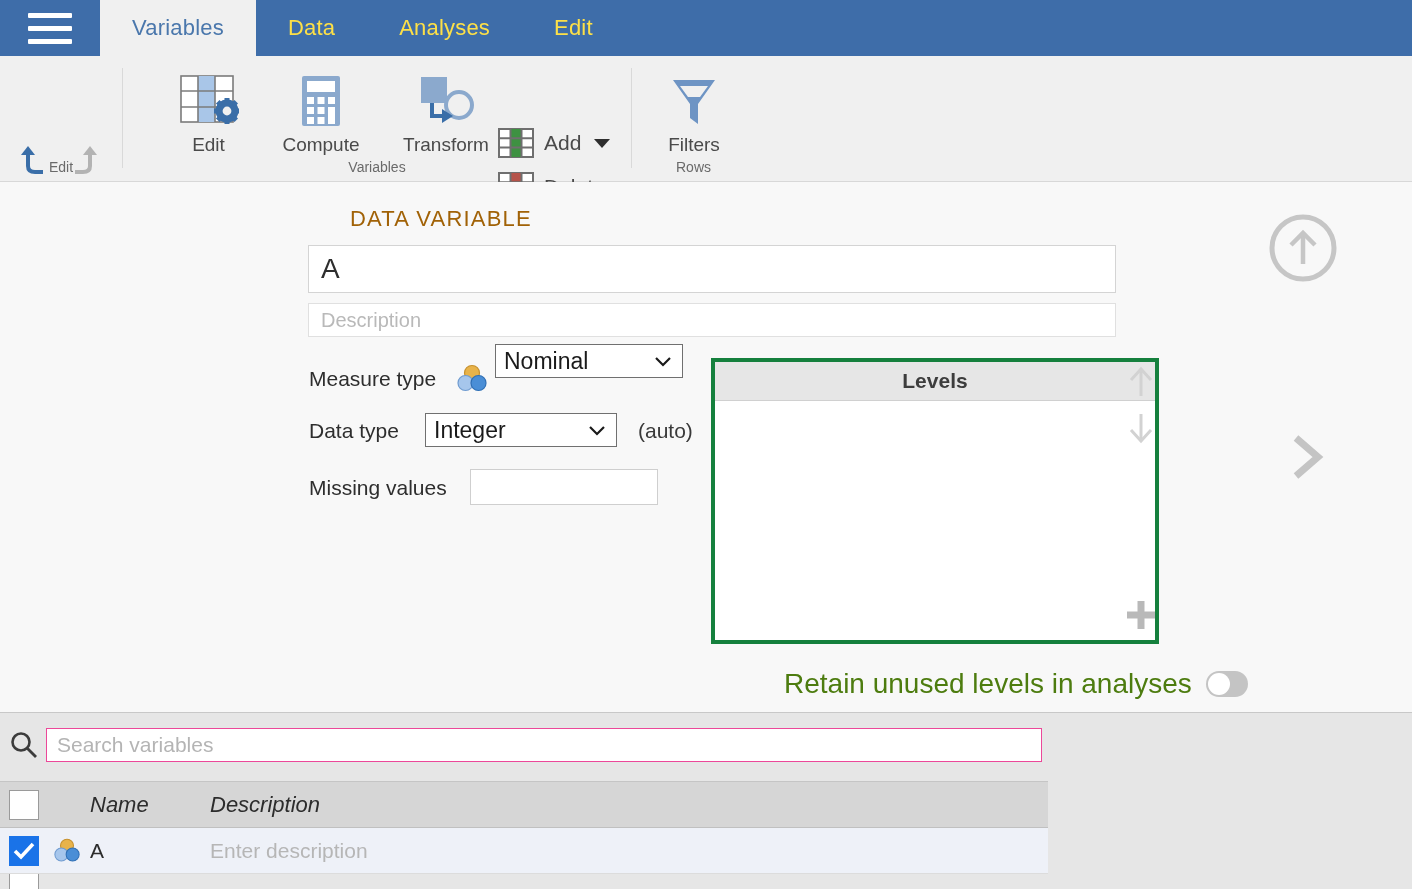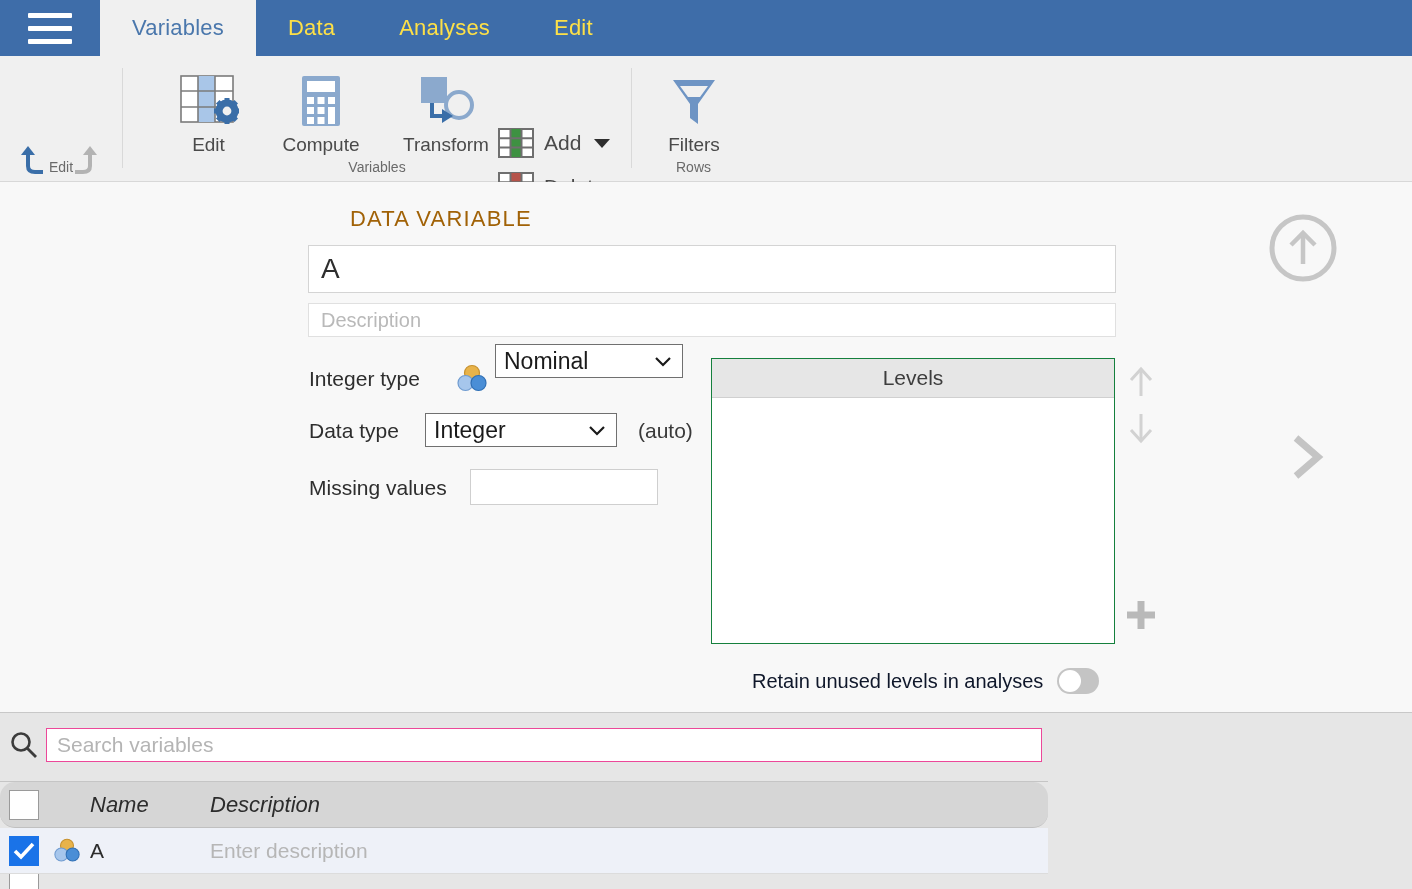--- a/index.html
+++ b/index.html
@@ -95,33 +95,33 @@
   .sel .caret {
     position: absolute; right: 10px; top: 50%; transform: translateY(-50%);
   }
   .txtbox {
     position: absolute; background: #ffffff; border: 1px solid #cfcfcf;
     box-sizing: border-box;
   }
 
   
   .levels-box {
-    position: absolute; left: 711px; top: 358px; width: 404px; height: 286px;
-    background: #ffffff; border: 1px solid #15803d; box-sizing: border-box;
+    position: absolute; left: 711px; top: 358px; width: 448px; height: 286px;
+    background: #ffffff; border: 4px solid #15803d; box-sizing: border-box; font-weight: bold;
   }
   .levels-head {
     height: 38px; background: #e6e6e6; border-bottom: 1px solid #d0d0d0;
     display: flex; align-items: center; justify-content: center;
     font-size: 21px; color: #3d3d3d;
   }
   .retain-row {
     position: absolute; left: 752px; top: 668px;
     display: flex; align-items: center;
   }
-  .retain-lbl { font-size: 20px; color: #0f172a; }
+  .retain-lbl { font-size: 28px; color: #4d7c0f; margin-left: 32px; }
   .toggle {
     width: 42px; height: 26px; border-radius: 13px; background: #c4c4c4;
     margin-left: 14px; position: relative; cursor: pointer;
   }
   .toggle .knob {
     position: absolute; left: 2px; top: 2px; width: 22px; height: 22px;
     border-radius: 11px; background: #ffffff;
   }
 
   .updown { position: absolute; left: 1122px; }
@@ -152,21 +152,21 @@
     background: #ffffff; border: 1px solid #ec4899; box-sizing: border-box;
     font-size: 21px; color: #b4b4b4; padding: 0 10px;
     display: flex; align-items: center;
   }
   .vtable {
     position: absolute; left: 0; top: 68px; width: 1048px; height: 108px;
     border-top: 1px solid #c5c5c5; box-sizing: border-box;
   }
   .vt-head {
     height: 46px; background: #d6d6d6; display: flex; align-items: center;
-    border-bottom: 1px solid #c0c0c0; box-sizing: border-box; border-radius: 15px;
+    border-bottom: 1px solid #c0c0c0; box-sizing: border-box;
   }
   .vt-row {
     height: 46px; background: #eef1f8; display: flex; align-items: center;
     border-bottom: 1px solid #dcdcdc; box-sizing: border-box;
   }
   .vt-row.partial { height: 22px; background: #e6e6e6; overflow: hidden; border-bottom: none;}
   .cb-cell { width: 48px; display: flex; align-items: center; justify-content: center; }
   .cb {
     width: 30px; height: 30px; background: #ffffff; border: 1px solid #9a9a9a;
     box-sizing: border-box; cursor: pointer;
@@ -317,21 +317,21 @@
   <div class="dv-title">DATA VARIABLE</div>
 
   <div class="name-field">
     <span>A</span>
   </div>
 
   <div class="desc-field">
     <span>Description</span>
   </div>
 
-  <div class="lbl-row" style="left:309px; top:367px;">Integer type</div>
+  <div class="lbl-row" style="left:309px; top:367px;">Measure type</div>
   <svg style="position:absolute; left:457px; top:364px;" width="30" height="30" viewBox="0 0 30 30">
     <circle cx="15" cy="9" r="7.5" fill="#e8b34a" stroke="#c7912e" stroke-width="1.2"></circle>
     <circle cx="8.5" cy="19" r="7.5" fill="#a6c6ec" stroke="#6f9bd0" stroke-width="1.2"></circle>
     <circle cx="21.5" cy="19" r="7.5" fill="#4a8ed6" stroke="#2f6fb5" stroke-width="1.2"></circle>
   </svg>
   <div class="sel" style="left:495px; top:344px; width:188px; height:34px;">
     <span>Nominal</span>
     <svg class="caret" width="18" height="12" viewBox="0 0 18 12">
       <path d="M2 3 L9 10 L16 3" fill="none" stroke="#1a1a1a" stroke-width="2.2"></path>
     </svg>

